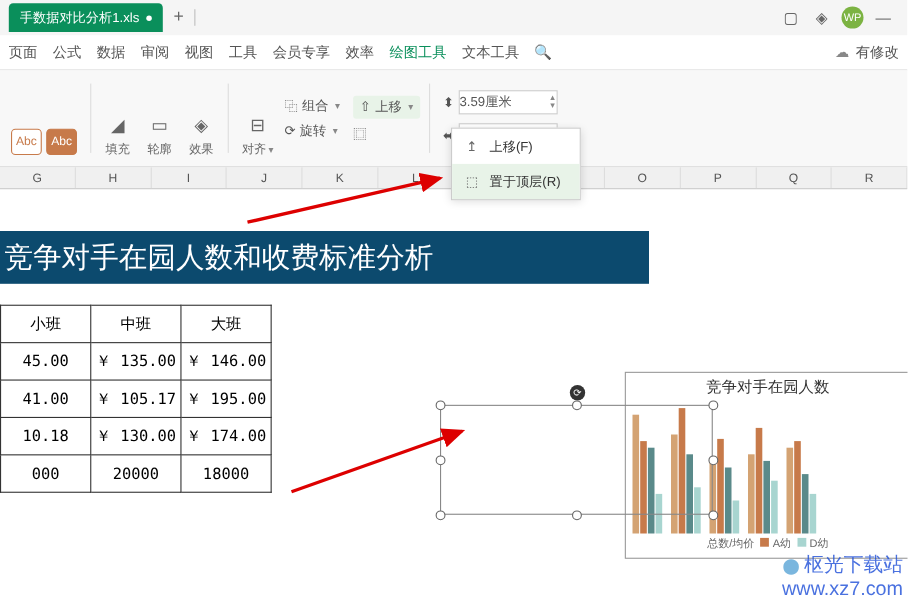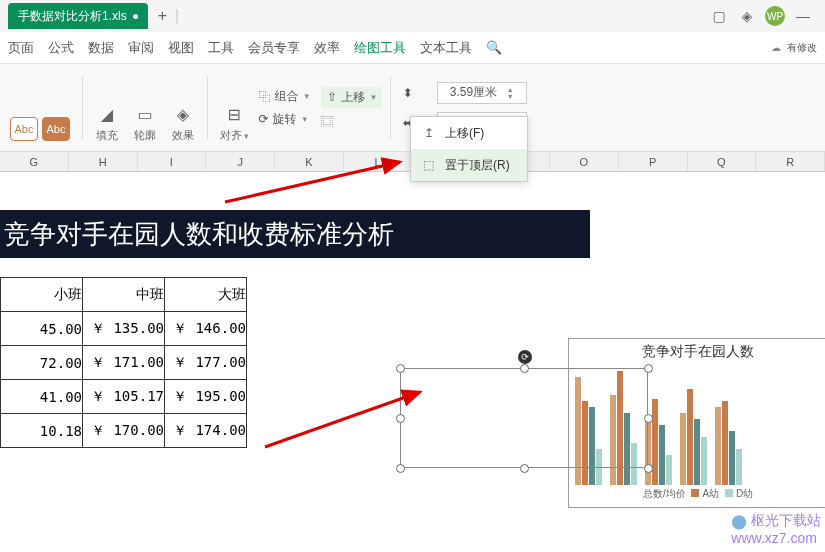--- a/index.html
+++ b/index.html
@@ -13,52 +13,52 @@
 .tab-add::before { content: "+"; }
 .tab-add .sep { margin-left: 8px; color: #ccc; }
 .titlebar .spacer { flex: 1; }
 .titlebar .win-btn { width: 28px; height: 28px; display: flex; align-items: center; justify-content: center; color: #666; font-size: 14px; }
 .titlebar .avatar { width: 20px; height: 20px; background: #7cb342; color: #fff; border-radius: 50%; font-size: 10px; display: flex; align-items: center; justify-content: center; }
 
 
 .menubar { height: 32px; display: flex; align-items: center; padding: 0 8px; border-bottom: 1px solid #e0e0e0; gap: 14px; font-size: 13px; color: #555; }
 .menubar .item { cursor: pointer; }
 .menubar .item.active { color: #0a8f5b; font-weight: 500; }
-.menubar .right { margin-left: auto; display: flex; align-items: center; gap: 6px; font-size: 10px; }
+.menubar .right { margin-left: auto; display: flex; align-items: center; gap: 6px; font-size: 13px; }
 .cloud-icon::before { content: "☁"; color: #888; }
 
 
 .toolbar { height: 88px; background: #f8f8f8; border-bottom: 1px solid #ddd; display: flex; padding: 8px 6px; gap: 6px; position: relative; }
 .tb-group { display: flex; flex-direction: column; align-items: center; justify-content: flex-end; gap: 2px; padding: 0 4px; }
 .tb-group .label { font-size: 11px; color: #666; }
 .tb-sep { width: 1px; background: #ddd; margin: 4px 2px; }
 .format-btn { width: 28px; height: 24px; border: 1px solid #c77a4a; border-radius: 4px; display: flex; align-items: center; justify-content: center; font-size: 11px; color: #fff; margin-bottom: 2px; }
 .format-btn.solid { background: #c77a4a; }
 .format-btn.outline { background: #fff; color: #c77a4a; }
 .icon-generic { width: 24px; height: 24px; display: flex; align-items: center; justify-content: center; font-size: 16px; color: #666; }
 .tb-row { display: flex; gap: 4px; align-items: center; font-size: 12px; color: #555; }
 .dropdown-ind { font-size: 9px; color: #888; margin-left: 2px; }
-.size-input { width: 90px; height: 22px; border: 1px solid #ccc; background: #fff; font-size: 12px; display: flex; align-items: center; padding: 0 12px; margin-left: 20px; }
+.size-input { width: 90px; height: 22px; border: 1px solid #ccc; background: #fff; font-size: 12px; display: flex; align-items: center; padding: 0 0; }
 .size-input .spinner { margin-left: auto; display: flex; flex-direction: column; font-size: 7px; line-height: 7px; color: #888; }
 
 
 .dropdown-menu { position: absolute; top: 116px; left: 410px; width: 118px; background: #fff; border: 1px solid #ccc; box-shadow: 0 2px 8px rgba(0,0,0,0.15); z-index: 100; }
 .dropdown-menu .menu-item { height: 32px; display: flex; align-items: center; padding: 0 10px; font-size: 12px; color: #333; gap: 8px; }
 .dropdown-menu .menu-item.highlight { background: #e8f3e8; }
 .dropdown-menu .mi-icon { width: 16px; height: 16px; display: flex; align-items: center; justify-content: center; font-size: 12px; color: #666; }
 
 
 .col-headers { height: 20px; display: flex; background: #f0f0f0; border-bottom: 1px solid #ccc; font-size: 11px; color: #555; }
 .col-headers .ch { flex: 1; text-align: center; border-right: 1px solid #ddd; line-height: 20px; }
 
 
 .sheet-area { position: relative; height: 380px; }
-.banner { position: absolute; top: 38px; left: 0; width: 590px; height: 48px; background: #0f172a; color: #fff; font-size: 26px; font-weight: 500; display: flex; align-items: center; padding-left: 4px; }
+.banner { position: absolute; top: 38px; left: 0; width: 590px; height: 48px; background: #0c4a6e; color: #fff; font-size: 26px; font-weight: 500; display: flex; align-items: center; padding-left: 4px; }
 .data-table { position: absolute; top: 105px; left: 0; border-collapse: collapse; font-size: 14px; }
-.data-table td { border: 1px solid #333; width: 82px; height: 34px; text-align: right; font-family: monospace; margin-left: 22px; }
+.data-table td { border: 1px solid #333; width: 82px; height: 34px; text-align: center; font-family: monospace; margin-left: 22px; }
 .data-table tr:first-child td { font-family: "Microsoft YaHei"; font-size: 14px; }
 
 
 .chart-box { position: absolute; top: 166px; left: 568px; width: 260px; height: 170px; background: #fff; border: 1px solid #999; }
 .chart-title { text-align: center; font-size: 14px; color: #333; margin-top: 4px; }
 .chart-bars { display: flex; align-items: flex-end; gap: 1px; height: 120px; padding: 0 6px; margin-top: 4px; }
 .bar { width: 6px; background: #c77a4a; }
 .bar.b0 { background: #d4a373; }
 .bar.b1 { background: #5a8a8a; }
 .bar.b2 { background: #a8d5d0; }
@@ -69,21 +69,21 @@
 .wordart-sel { position: absolute; top: 196px; left: 400px; width: 248px; height: 100px; border: 1px solid #888; }
 .wordart-text { position: absolute; top: 210px; left: 420px; font-size: 50px; font-family: serif; color: #d8b896; font-weight: 300; -webkit-text-stroke: 1px #c77a4a; }
 .sel-handle { position: absolute; width: 9px; height: 9px; background: #fff; border: 1px solid #666; border-radius: 50%; }
 .rot-handle { position: absolute; width: 14px; height: 14px; background: #333; color: #fff; border-radius: 50%; font-size: 9px; display: flex; align-items: center; justify-content: center; }
 
 
 .arrow { position: absolute; pointer-events: none; }
 .arrow svg { width: 100%; height: 100%; }
 
 
-.watermark { position: absolute; bottom: 6px; right: 4px; font-size: 14px; color: #8b5cf6; opacity: 0.8; }
+.watermark { position: absolute; bottom: 6px; right: 4px; font-size: 18px; color: #1d4ed8; opacity: 0.8; text-align: right; }
 .watermark .logo { display: inline-flex; align-items: center; gap: 4px; }
 .watermark .globe::before { content: "⬤"; color: #5aa5d6; font-size: 14px; }
 </style>
 </head>
 <body>
 
 <div class="titlebar">
   <div class="tab-file">
     <span>手数据对比分析1.xls</span>
     <span class="dot"></span>
@@ -223,33 +223,33 @@
       <td>小班</td>
       <td>中班</td>
       <td>大班</td>
     </tr>
     <tr>
           <td>45.00</td>
           <td>￥ 135.00</td>
           <td>￥ 146.00</td>
         </tr>
     <tr>
-          <td>72.00</td>
-          <td>￥ 171.00</td>
-          <td>￥ 177.00</td>
-        </tr>
-    <tr>
           <td>41.00</td>
           <td>￥ 105.17</td>
           <td>￥ 195.00</td>
         </tr>
     <tr>
           <td>10.18</td>
-          <td>￥ 170.00</td>
+          <td>￥ 130.00</td>
           <td>￥ 174.00</td>
+        </tr>
+    <tr>
+          <td>000</td>
+          <td>20000</td>
+          <td>18000</td>
         </tr>
   </tbody>
     </table>
 
   <div class="chart-box">
     <div class="chart-title">竞争对手在园人数</div>
     <div class="chart-bars">
       <div class="bar b0" style="height:90%"></div>
         <div class="bar" style="height:70%"></div>
         <div class="bar b1" style="height:65%"></div>

